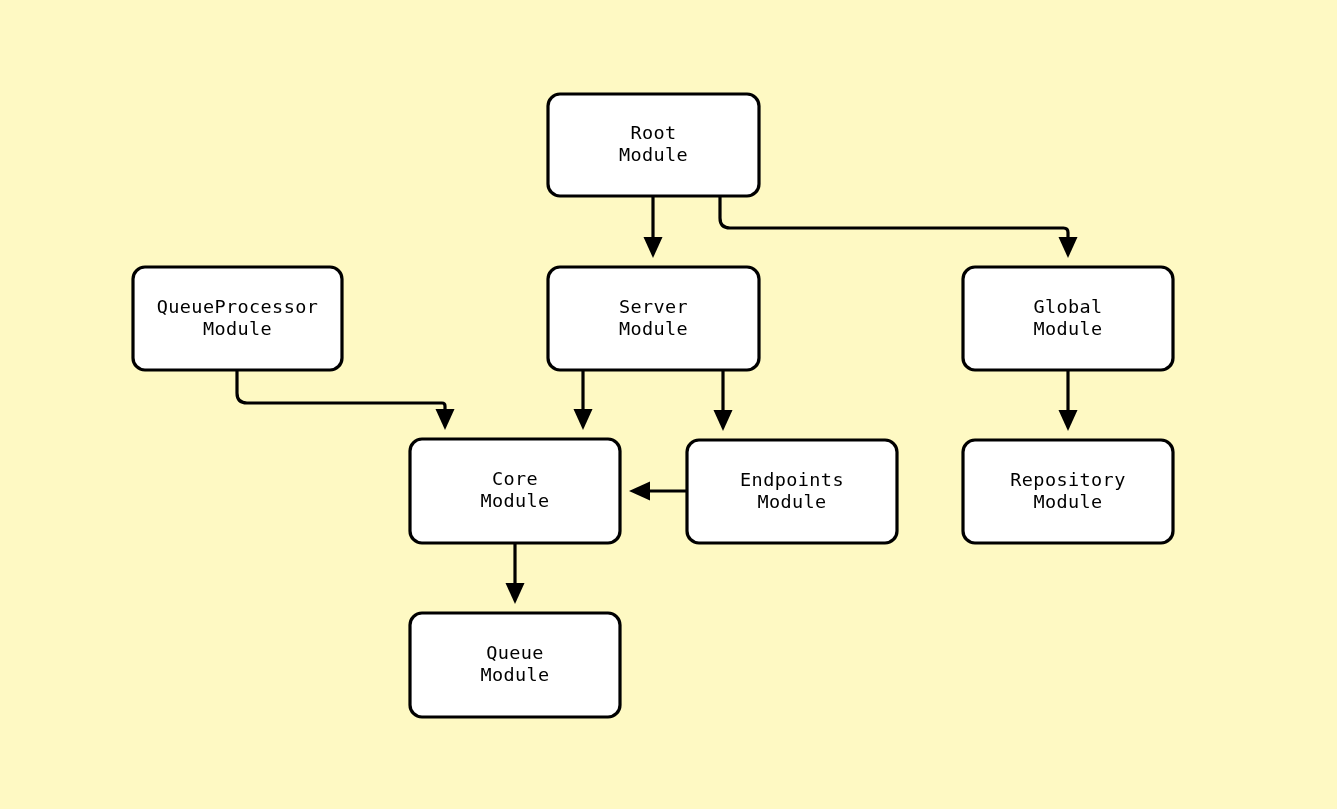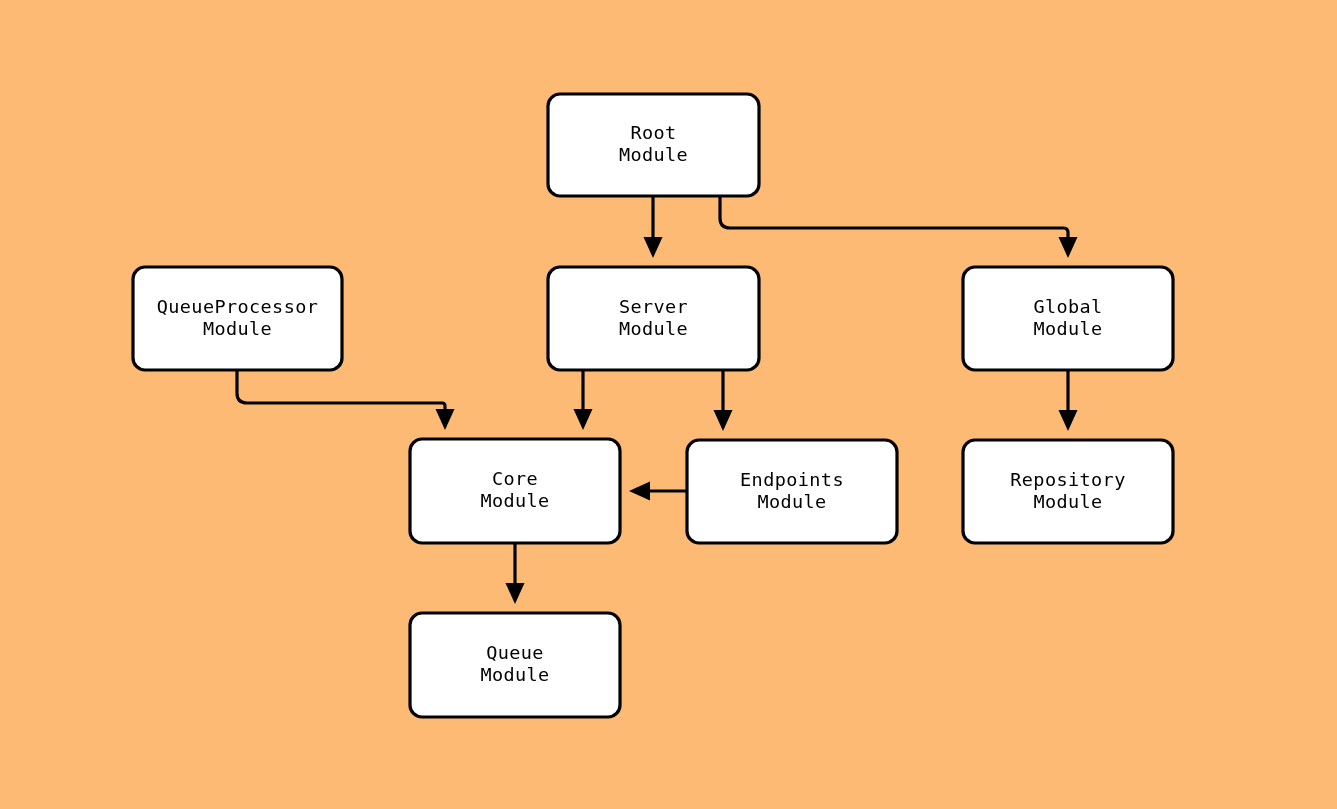--- a/index.html
+++ b/index.html
@@ -11,21 +11,21 @@
   body {
     width: 1337px;
     height: 809px;
     font-family: "DejaVu Sans Mono", "Liberation Mono", monospace;
     overflow: hidden;
   }
   #diagram-root {
     position: relative;
     width: 1337px;
     height: 809px;
-    background: #fdba74;
+    background: #fef9c3;
   }
   svg#graph {
     display: block;
     width: 1337px;
     height: 809px;
   }
   .node-box {
     fill: #ffffff;
     stroke: #000000;
     stroke-width: 3.2;

